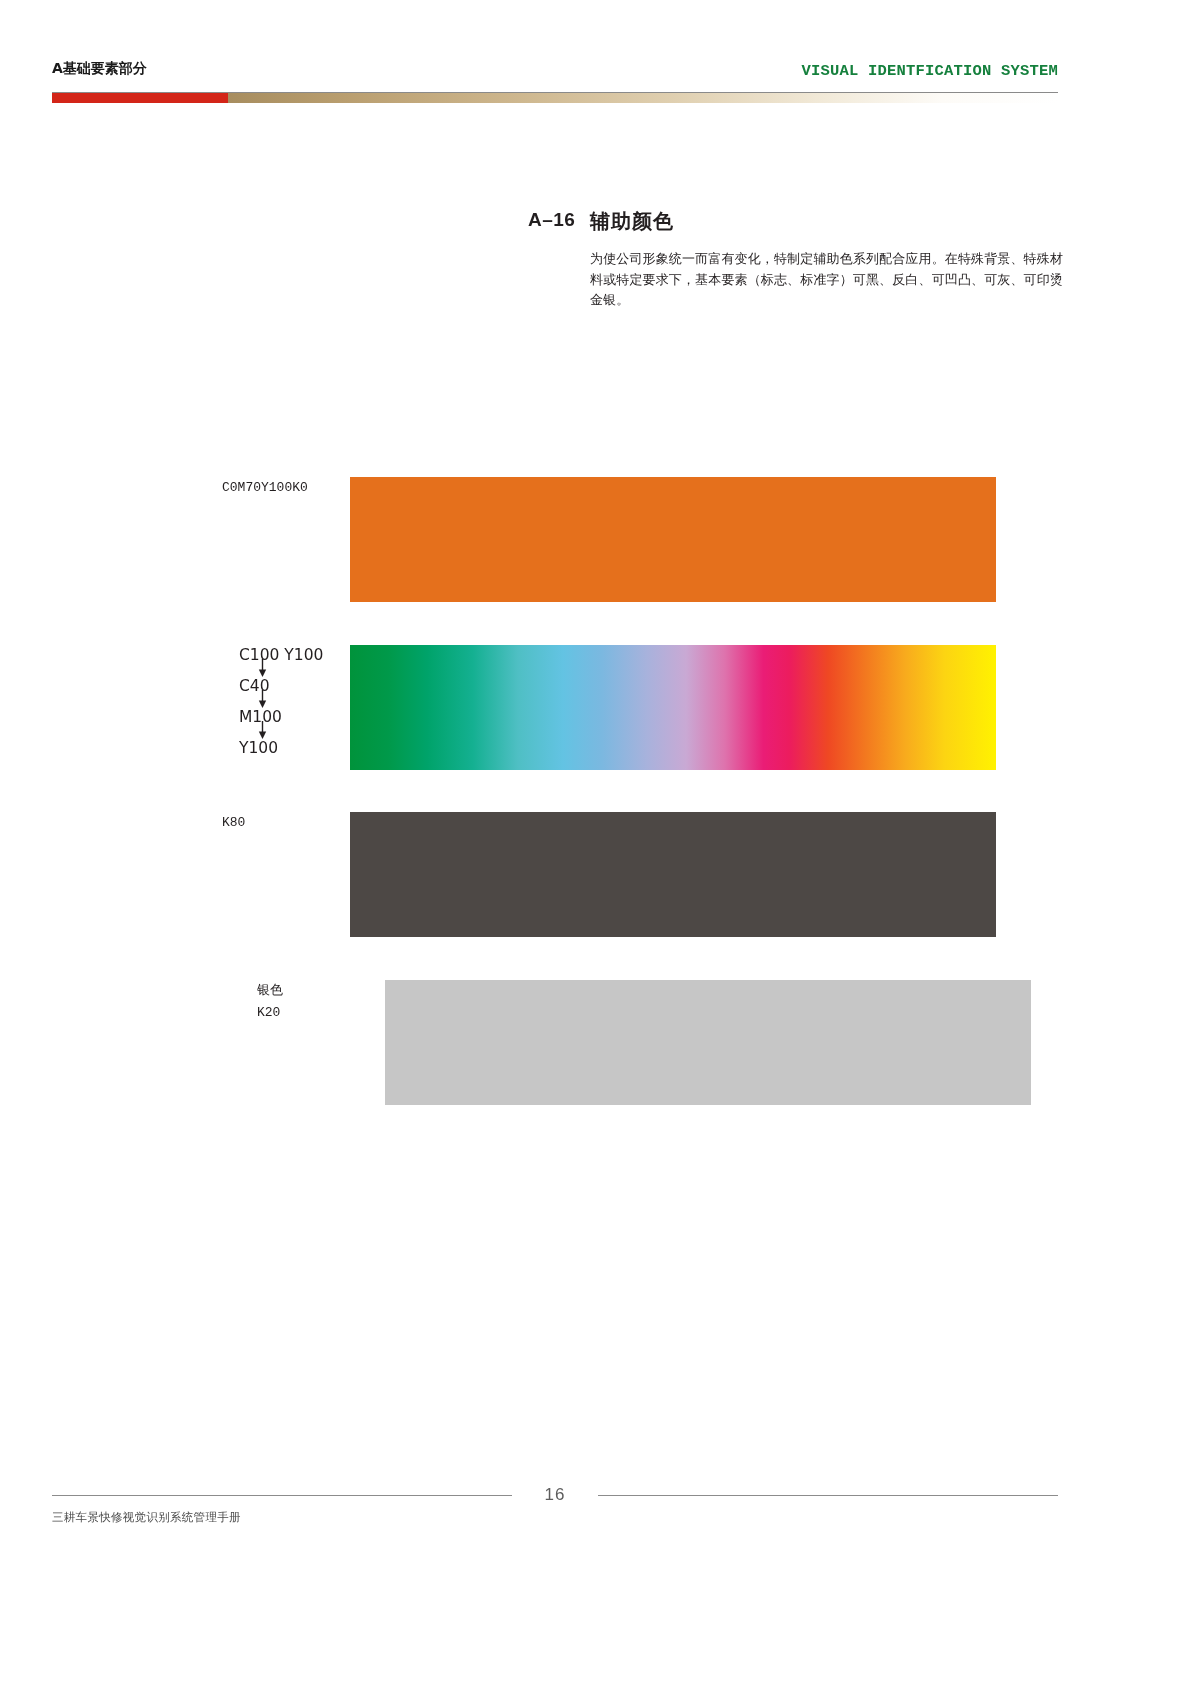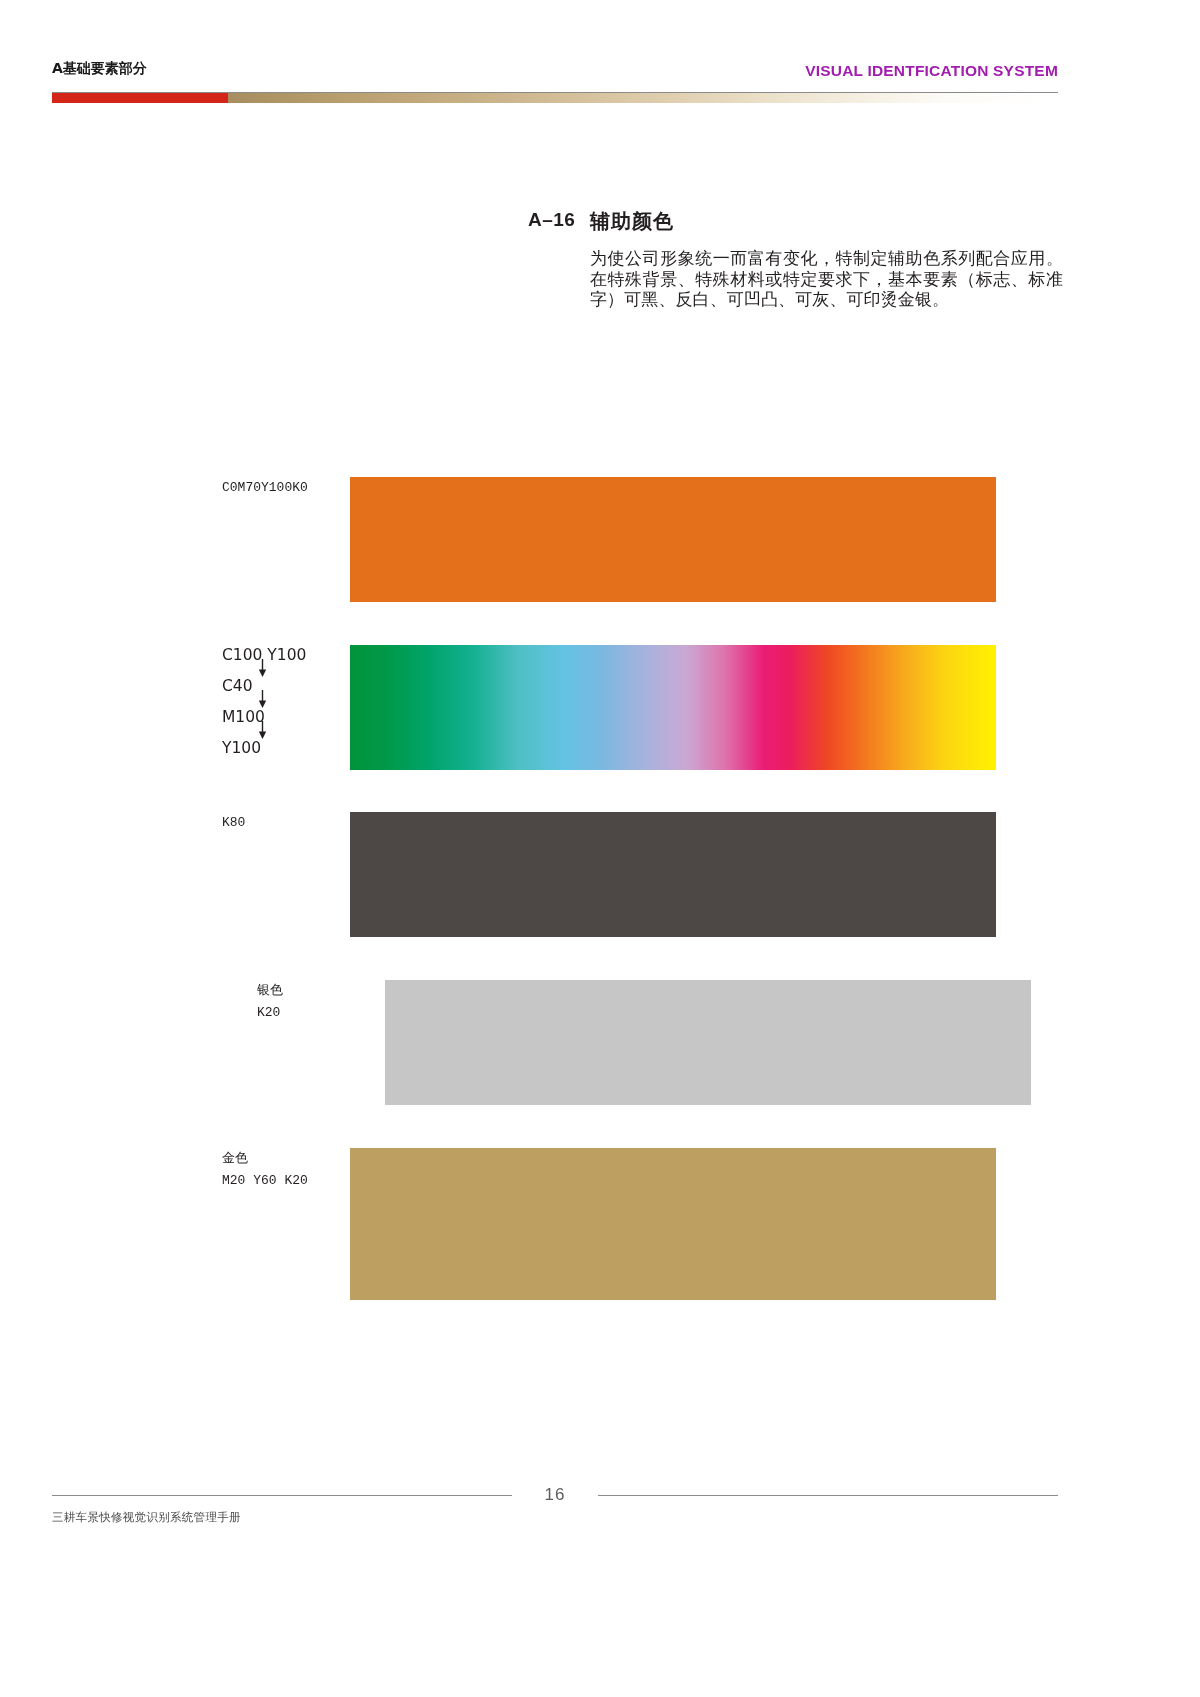--- a/index.html
+++ b/index.html
@@ -41,23 +41,23 @@
     white-space: nowrap;
     font-family: "DejaVu Sans", "Liberation Sans", sans-serif;
   }
   .header-right {
     position: absolute;
     right: 0;
     top: 2px;
     font-size: 15.5px;
     font-weight: bold;
     letter-spacing: 0.2px;
-    color: #a21caf;
+    color: #15803d;
     white-space: nowrap;
-    font-family: Liberation Sans, sans-serif;
+    font-family: Liberation Mono, monospace;
   }
   .header-rule {
     position: absolute;
     left: 52px;
     top: 92px;
     width: 1006px;
     height: 1px;
     background: #8a8a8a;
   }
   .header-bar {
@@ -105,21 +105,21 @@
     font-weight: bold;
     color: #231f20;
     letter-spacing: 1px;
     font-family: "DejaVu Sans", "Liberation Sans", sans-serif;
   }
   .title-desc {
     position: absolute;
     left: 590px;
     top: 249px;
     width: 473px;
-    font-size: 17px;
+    font-size: 13px;
     line-height: 20.5px;
     color: #231f20;
     font-family: Liberation Sans, sans-serif;
     text-align: justify;
     letter-spacing: 0.1px;
   }
 
   
   .swatches {
     position: absolute;
@@ -198,21 +198,21 @@
     top: 0px;
     width: 130px;
     pointer-events: auto;
   }
   .grad-step {
     position: relative;
     height: 31px;
   }
   .grad-step .step-text {
     position: absolute;
-    left: 0;
+    left: 17px;
     top: 0;
     font-size: 15.5px;
     line-height: 20px;
     color: #231f20;
     white-space: nowrap;
     font-family: "DejaVu Sans", "Liberation Sans", sans-serif;
   }
   .grad-arrow {
     position: absolute;
     top: 14px;
@@ -336,25 +336,20 @@
       <div class="swatch-label">K80</div>
       <div class="swatch-block"></div>
     </div>
 
     <div class="swatch-row" id="row-silver">
       <div class="swatch-label">银色
 K20</div>
       <div class="swatch-block"></div>
     </div>
 
-    <div class="swatch-row" id="row-gold">
-      <div class="swatch-label">金色
-M20 Y60 K20</div>
-      <div class="swatch-block"></div>
-    </div>
 
   </div>
 
   <div class="footer">
     <div class="footer-line-left"></div>
     <div class="footer-line-right"></div>
     <div class="footer-page">16</div>
     <div class="footer-caption">三耕车景快修视觉识别系统管理手册</div>
   </div>
 

